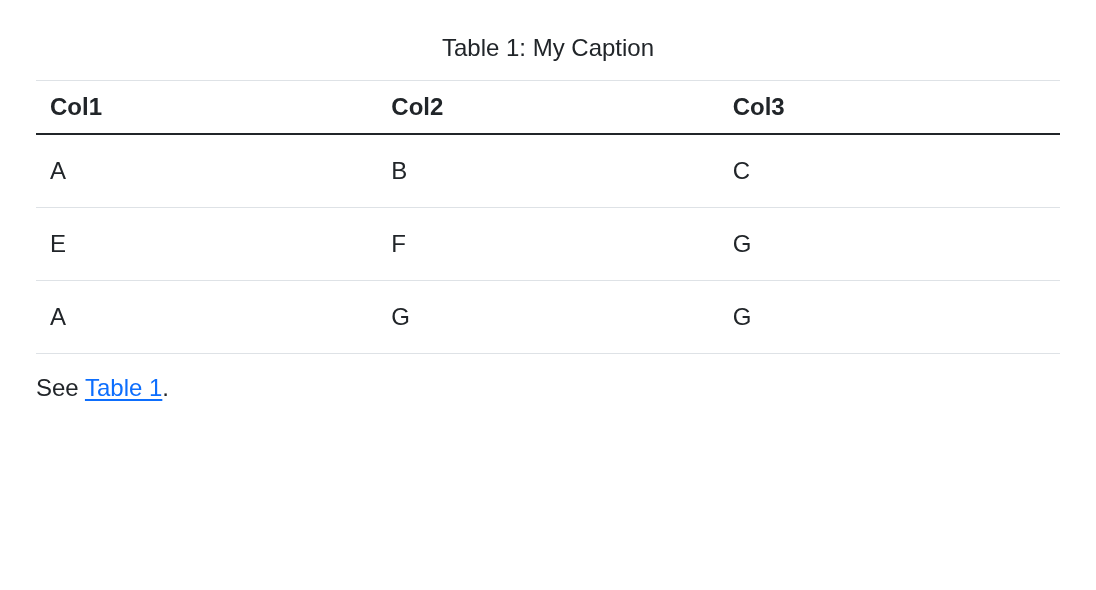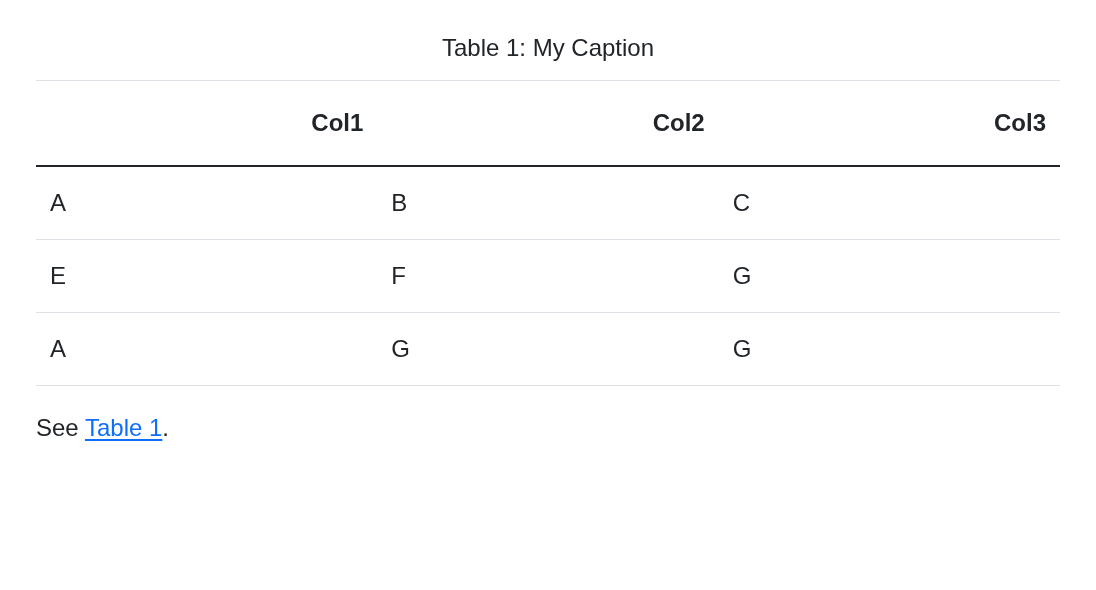--- a/index.html
+++ b/index.html
@@ -10,39 +10,39 @@
     body {
       font-family: -apple-system, BlinkMacSystemFont, "Segoe UI", Helvetica, Arial, sans-serif;
       color: #212529;
       background: #ffffff;
       padding: 30px 36px;
       font-size: 24px;
       line-height: 1.5;
       width: 1096px;
     }
     .table-wrap {
-      margin-bottom: 24px;
+      margin-bottom: 16px;
     }
     .caption {
       text-align: center;
       font-size: 24px;
       font-weight: 400;
       color: #212529;
       padding-bottom: 14px;
     }
     table {
       width: 100%;
       border-collapse: collapse;
       border-top: 1px solid #dee2e6;
     }
     th {
-      text-align: right;
+      text-align: left;
       font-weight: 700;
       font-size: 24px;
-      padding: 24px 14px;
+      padding: 8px 14px;
       border-bottom: 2px solid #212529;
     }
     td {
       padding: 18px 14px;
       font-size: 24px;
       border-bottom: 1px solid #dee2e6;
     }
     .ref-para {
       font-size: 24px;
       color: #212529;

